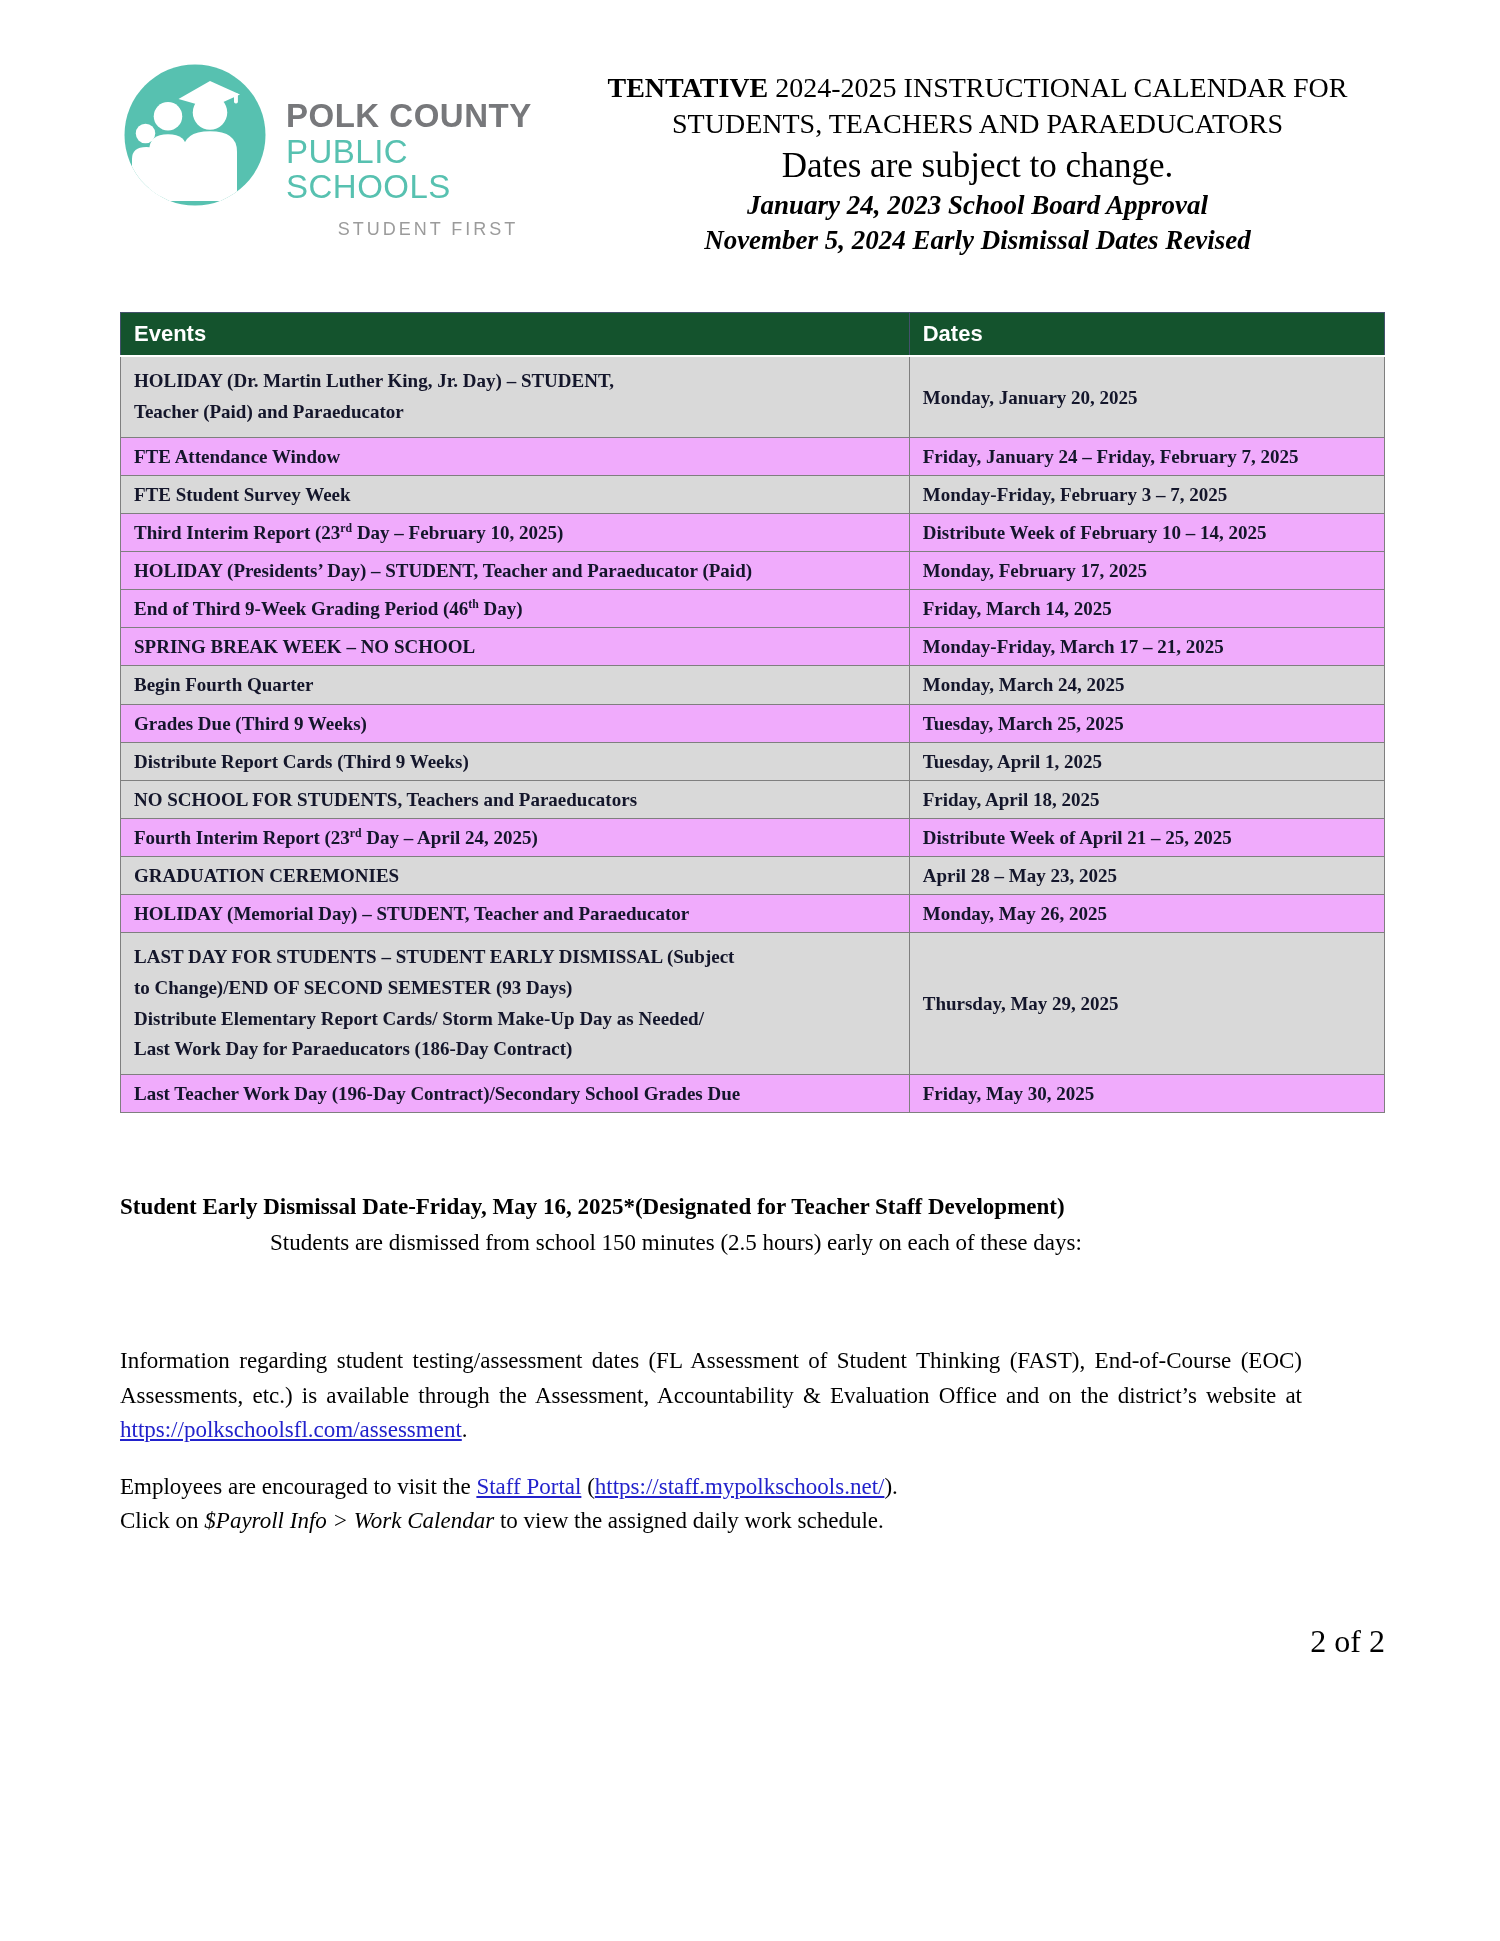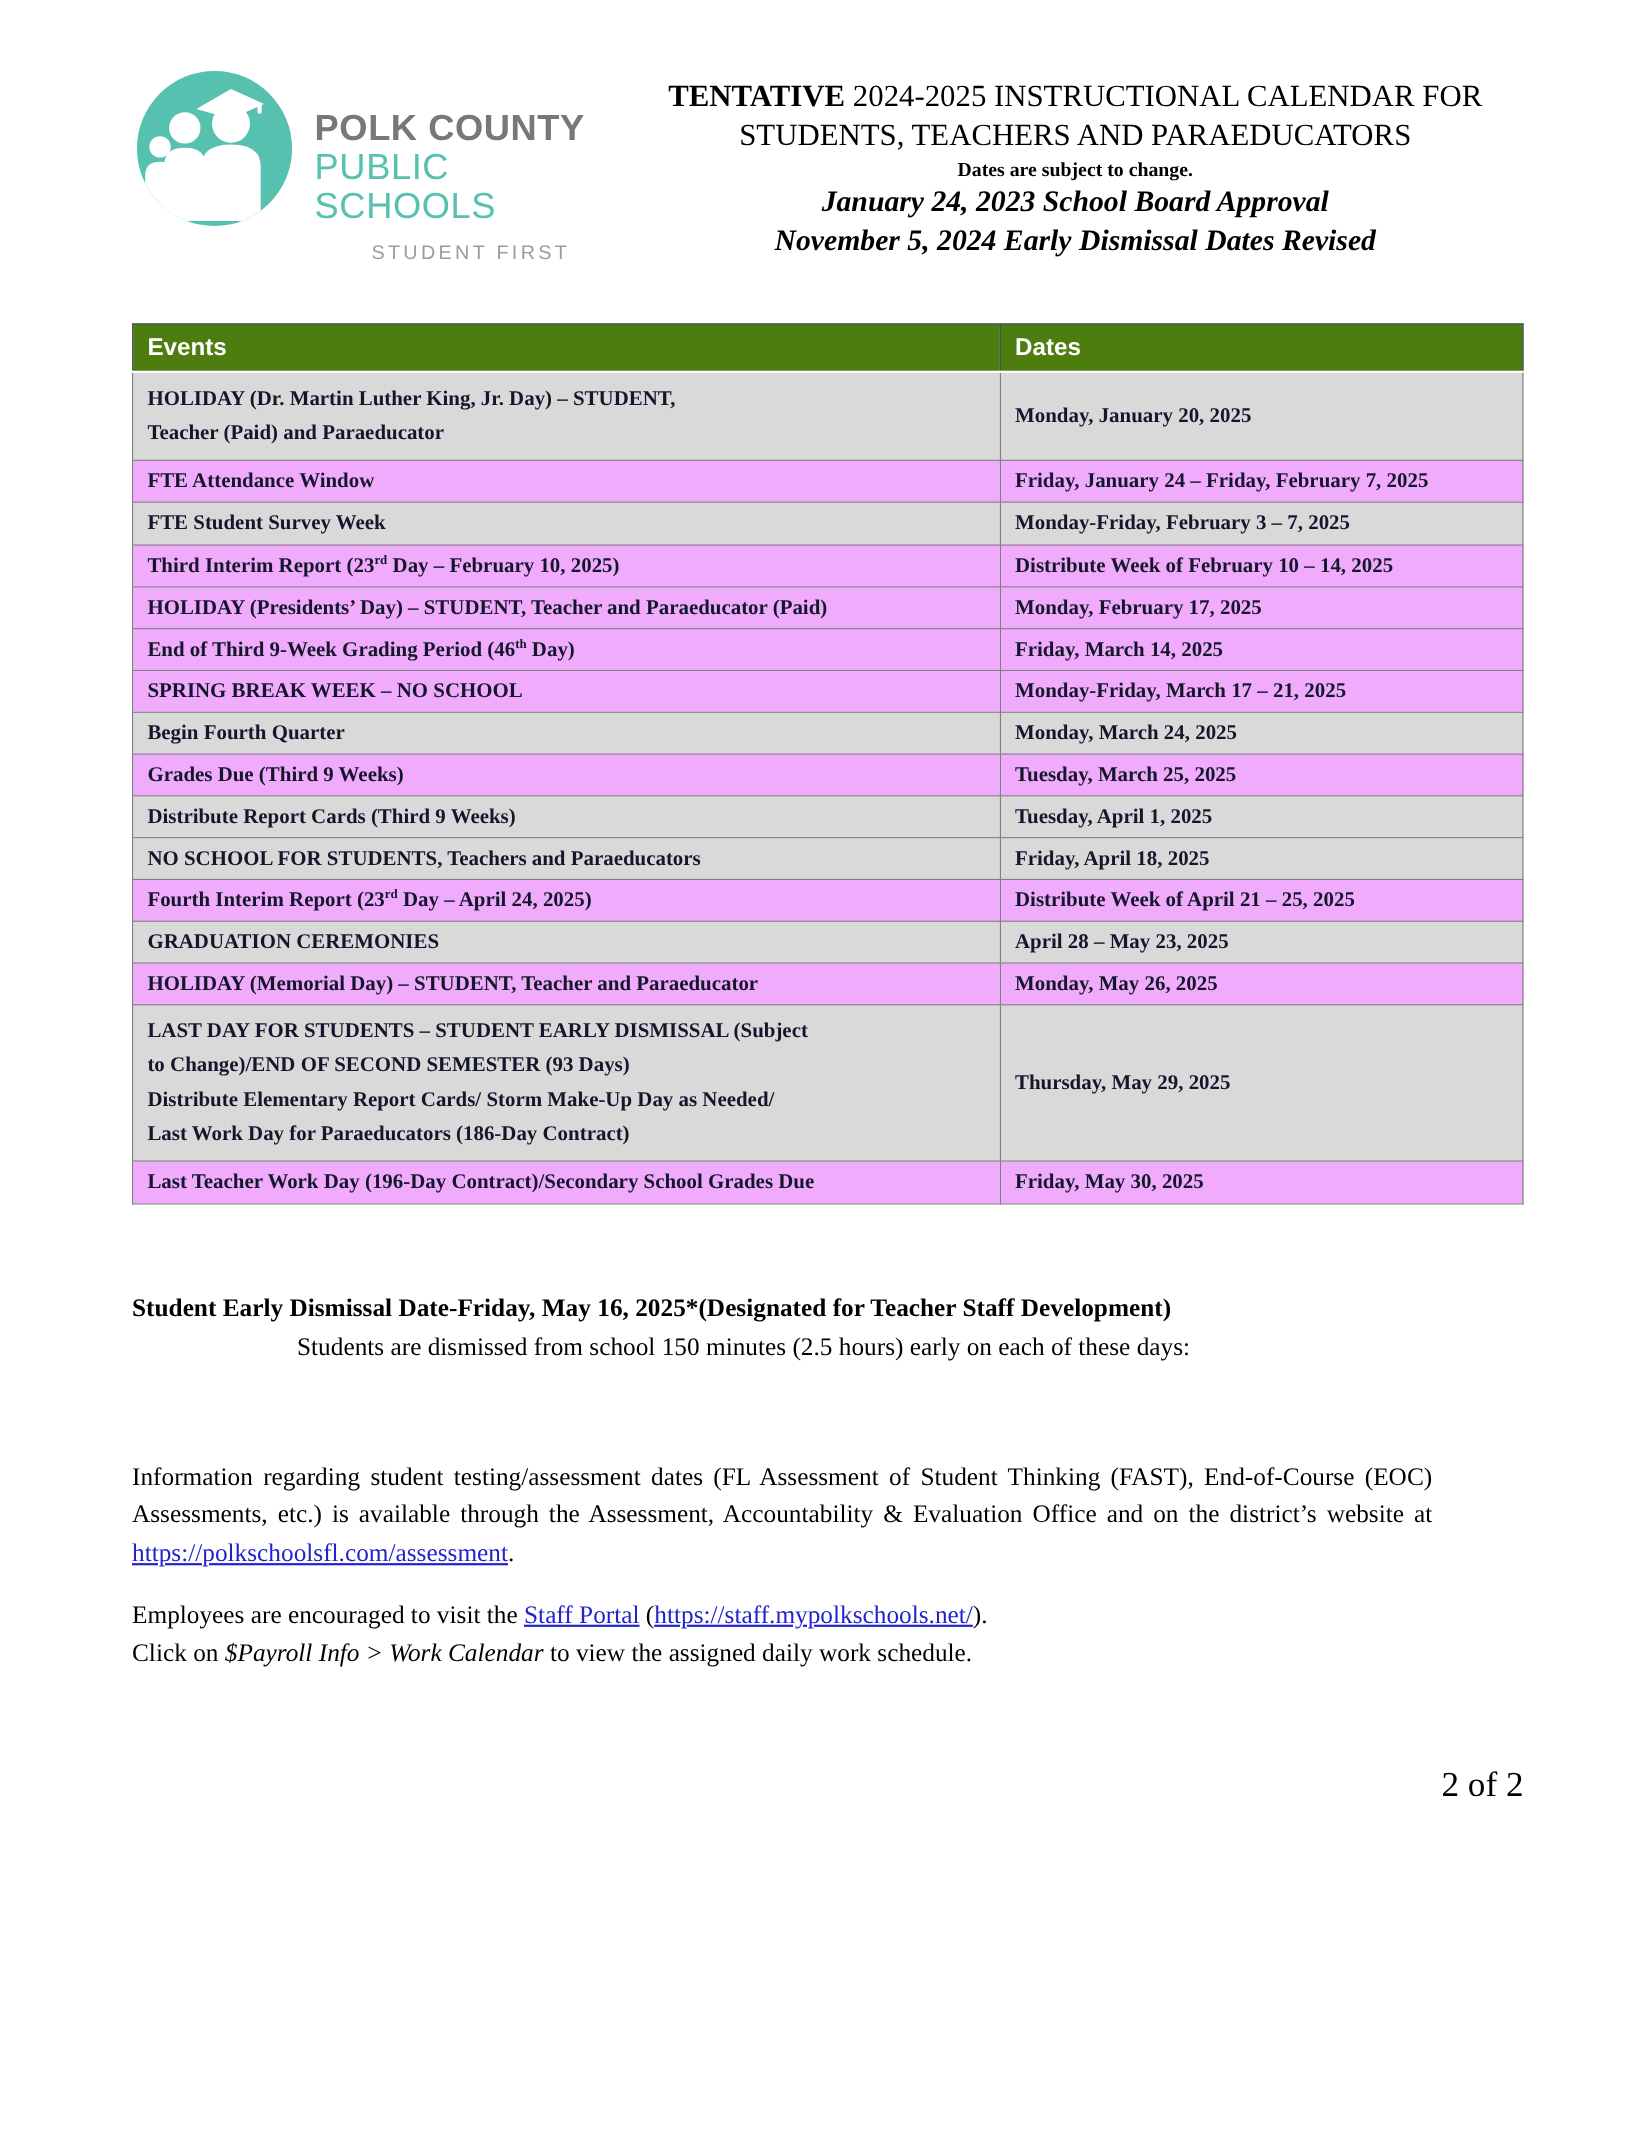--- a/index.html
+++ b/index.html
@@ -12,27 +12,27 @@
   
   .masthead{display:flex;align-items:flex-start;}
   .logo{display:flex;align-items:flex-start;gap:16px;width:450px;flex:none;}
   .logo-mark{width:150px;height:150px;flex:none;}
   .logo-text{margin-top:38px;}
   .logo-line1{font-family:"Liberation Sans",sans-serif;font-weight:bold;font-size:33px;color:#77787b;letter-spacing:.5px;line-height:1.08;}
   .logo-line2{font-family:"Liberation Sans",sans-serif;font-weight:400;font-size:33px;color:#57c1b0;letter-spacing:.5px;line-height:1.08;}
   .logo-tagline{font-family:"Liberation Sans",sans-serif;font-size:18px;color:#9b9b9b;letter-spacing:3px;margin-top:14px;text-align:center;}
   .titles{flex:1;text-align:center;margin-top:10px;line-height:1.3;}
   .t1{font-size:28px;}
-  .t2{font-size:18px;font-weight:bold;}
+  .t2{font-size:35px;}
   .t3{font-size:27px;font-weight:bold;font-style:italic;}
 
   
   table.cal{width:100%;border-collapse:collapse;margin-top:54px;color:#14162b;}
   table.cal th{
-    background:#4d7c0f;color:#ffffff;font-family:"Liberation Sans",sans-serif;
+    background:#14532d;color:#ffffff;font-family:"Liberation Sans",sans-serif;
     font-weight:bold;font-size:22px;text-align:left;padding:8px 13px;
     border:1px solid #44516c;border-bottom:2px solid #ffffff;
   }
   th.col-events{width:62.4%;}
   table.cal td{
     border:1px solid #7f7f7f;font-weight:bold;font-size:19px;
     padding:6px 13px;vertical-align:middle;line-height:1.32;background:#f0abfc;
   }
   tr.shaded td{background:#d9d9d9;}
   tr.tall td.ev{line-height:1.62;padding-top:9px;padding-bottom:9px;margin-top:44px;}

